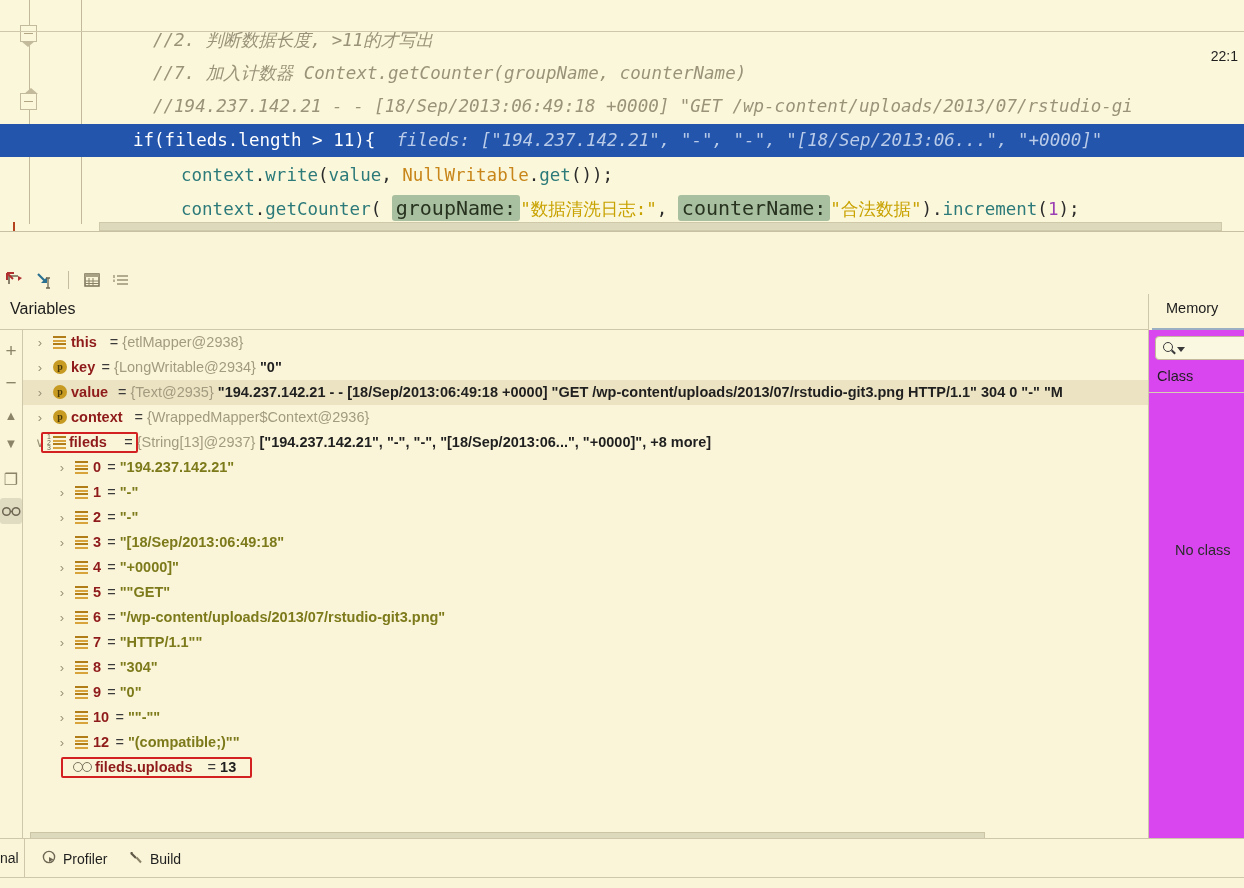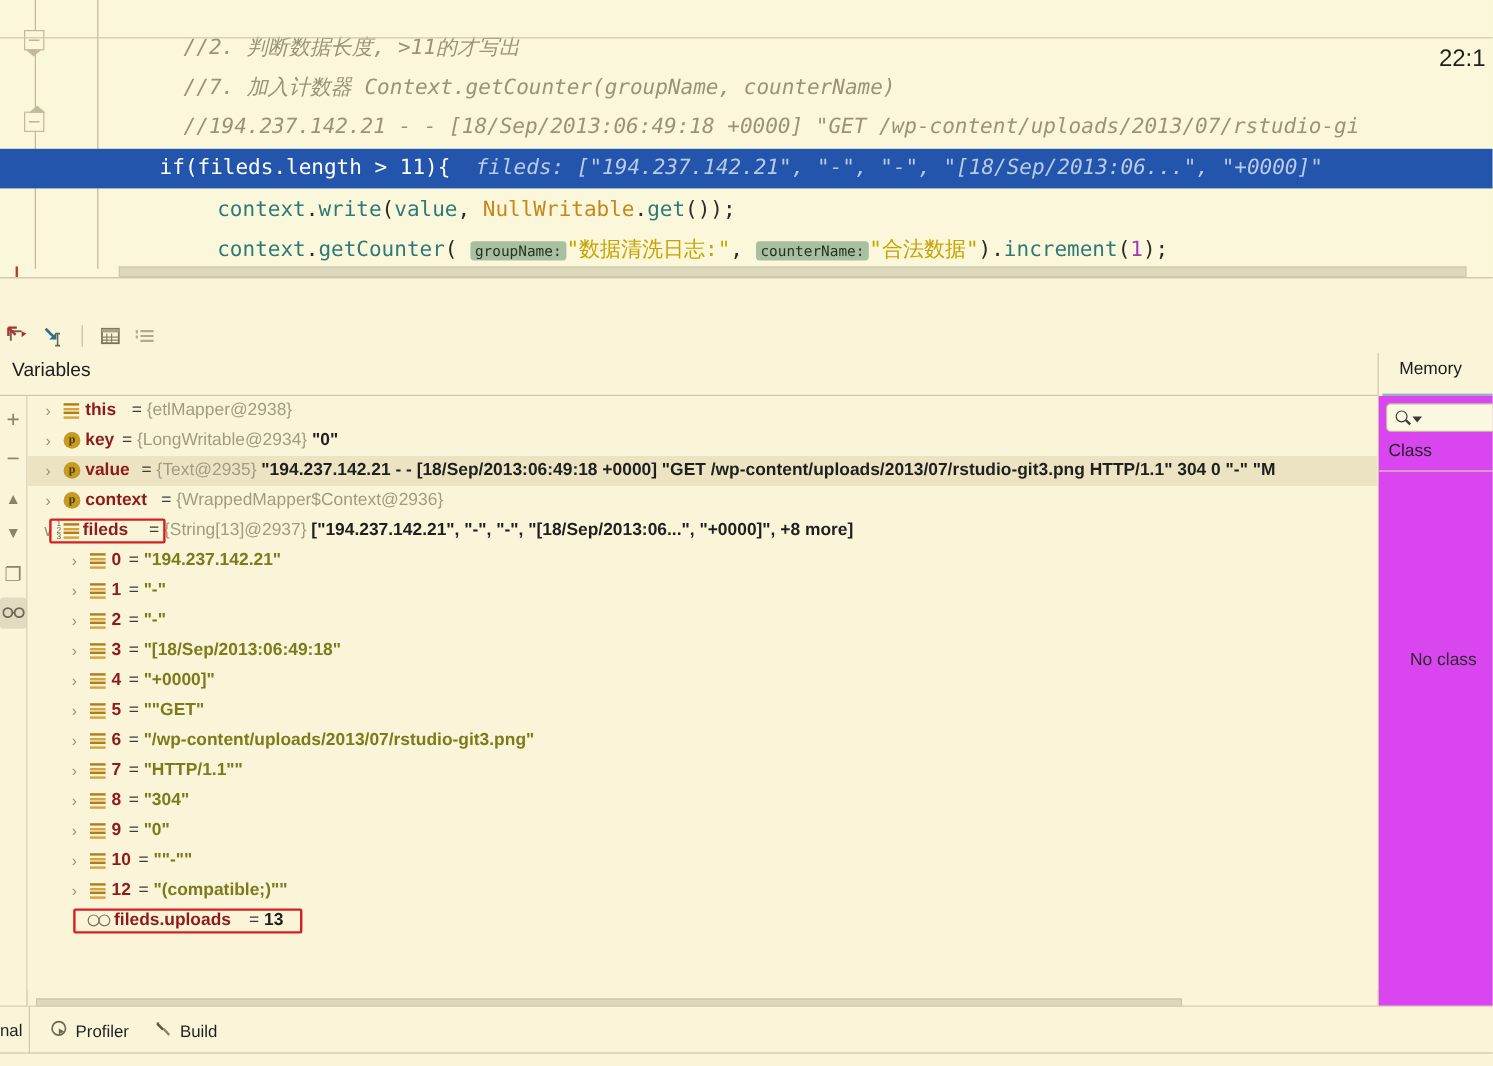--- a/index.html
+++ b/index.html
@@ -67,21 +67,21 @@
   .hl-line .kw { color: #ffffff; }
   .hl-line .inline-hint { color: #b9cbe8; font-style: italic; }
   .c-ident { color: #2c7a7a; }
   .c-method { color: #2c7a7a; }
   .c-plain { color: #2b2b2b; }
   .c-str { color: #c8a200; }
   .c-num { color: #9b3fb5; }
   .c-class { color: #c8861a; }
   .param-hint {
     background: #a8bfa0; color: #27331f; border-radius: 3px;
-    padding: 1px 4px; font-size: 12px;
+    padding: 1px 4px; font-size: 20px;
   }
 
   .editor-hscroll {
     position: absolute; left: 99px; top: 222px; width: 1123px; height: 9px;
     background: #ddd9bd; border: 1px solid #cfc9aa;
   }
   .editor-bottom-rule {
     position: absolute; left: 0; top: 231px; width: 1244px; height: 1px;
     background: #c8c0a2;
   }
@@ -245,21 +245,21 @@
     background: #faf5d8;
   }
   .sb-item {
     position: absolute; top: 11px; font-size: 14px; color: #1f1f1f;
     display: flex; align-items: center; gap: 6px;
   }
   .sb-rule {
     position: absolute; left: 0; top: 38px; width: 1244px; height: 1px; background: #cfc7a9;
   }
   .sb-time {
-    position: absolute; right: 6px; top: 38px; font-size: 20px; color: #1f1f1f;
+    position: absolute; right: 6px; top: 48px; font-size: 14px; color: #1f1f1f;
   }
   .sb-left-div {
     position: absolute; left: 24px; top: 839px; width: 1px; height: 39px; background: #cfc7a9;
   }
 </style>
 </head>
 <body>
 
 <div id="app">
 

